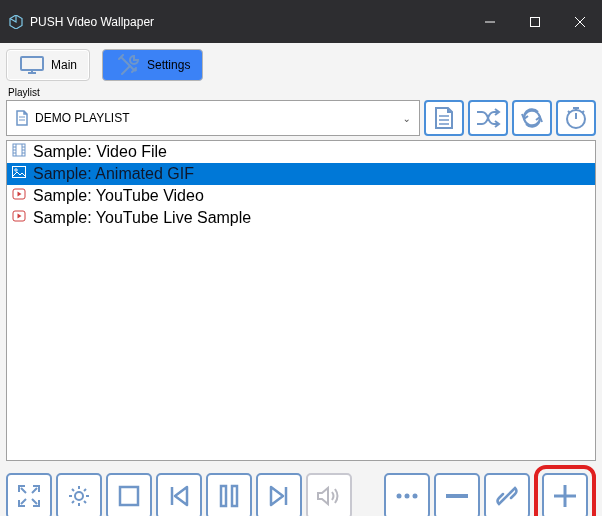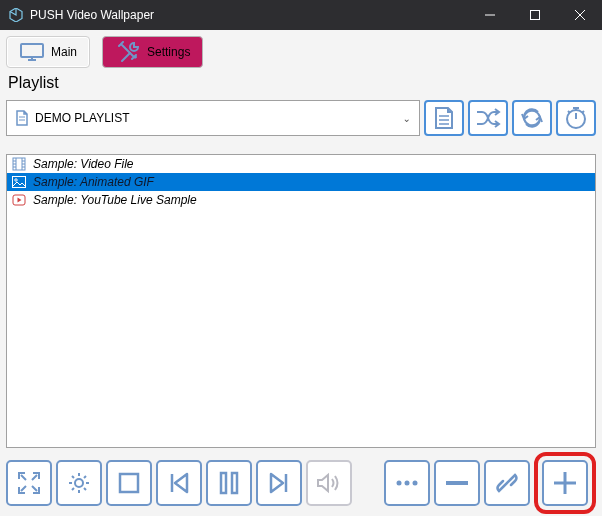--- a/index.html
+++ b/index.html
@@ -1,40 +1,40 @@
 <!DOCTYPE html>
 <html><head>
   <meta charset="utf-8">
   <style>
     * { box-sizing: border-box; margin: 0; padding: 0; }
     body { font-family: "Segoe UI", Tahoma, sans-serif; font-size: 13px; background: #fff; width: 602px; height: 516px; overflow: hidden; }
     
-    .titlebar { height: 30px; background: #2d2d30; color: #fff; display: flex; align-items: center; padding-left: 8px; }
+    .titlebar { height: 43px; background: #2d2d30; color: #fff; display: flex; align-items: center; padding-left: 8px; }
     .titlebar-icon { width: 16px; height: 16px; margin-right: 6px; display: flex; align-items: center; justify-content: center; }
     .titlebar-title { flex: 1; font-size: 12px; }
     .window-controls { display: flex; height: 100%; }
     .window-btn { width: 45px; height: 100%; display: flex; align-items: center; justify-content: center; color: #fff; cursor: pointer; }
     
     .content { background: #f4f4f4; padding: 6px; height: calc(100% - 30px); display: flex; flex-direction: column; }
     
     .tabs { display: flex; gap: 12px; margin-bottom: 6px; }
-    .tab { display: flex; align-items: center; gap: 6px; padding: 4px 12px; border: 1px solid #b5b5b5; border-radius: 4px; background: #be185d; cursor: pointer; font-size: 12px; }
+    .tab { display: flex; align-items: center; gap: 6px; padding: 4px 12px; border: 1px solid #b5b5b5; border-radius: 4px; background: #3b82f6; cursor: pointer; font-size: 12px; }
     .tab.active { background: #f4f4f4; border-color: #d0d0d0; box-shadow: inset 0 0 0 1px #fff; }
     .tab-icon { width: 26px; height: 22px; display: flex; align-items: center; justify-content: center; }
     
     .playlist-section { display: flex; flex-direction: column; flex: 1; }
-    .playlist-label { font-size: 16px; margin-bottom: 8px; padding-left: 2px; }
-    .playlist-row { display: flex; gap: 4px; align-items: stretch; margin-bottom: 18px; }
+    .playlist-label { font-size: 10px; margin-bottom: 2px; padding-left: 2px; }
+    .playlist-row { display: flex; gap: 4px; align-items: stretch; margin-bottom: 4px; }
     .playlist-select { flex: 1; border: 1px solid #a0a0a0; background: #fff; display: flex; align-items: center; padding: 0 8px; height: 36px; gap: 6px; cursor: pointer; font-size:12px; }
     .playlist-select-text { flex: 1; }
     .chevron { font-size: 10px; color: #555; }
     .toolbar-btn { width: 40px; height: 36px; border: 2px solid #4a8fd9; border-radius: 4px; background: #fff; display: flex; align-items: center; justify-content: center; cursor: pointer; }
     
     .item-list { flex: 1; background: #fff; border: 1px solid #a0a0a0; overflow: auto; }
-    .list-item { display: flex; align-items: flex-start; gap: 6px; padding: 2px 4px; font-size: 12px; cursor: pointer; font-style: italic; }
+    .list-item { display: flex; align-items: flex-start; gap: 6px; padding: 2px 4px; font-size: 16px; cursor: pointer; }
     .list-item.selected { background: #0078d7; color: #0f172a; }
     .item-icon { width: 16px; height: 14px; display: flex; align-items: center; justify-content: center; flex-shrink: 0; }
     
     .bottom-bar { display: flex; gap: 4px; margin-top: 8px; align-items: center; height: 54px; }
     .ctrl-btn { width: 46px; height: 46px; border: 2px solid #6f96c8; border-radius: 5px; background: #fff; display: flex; align-items: center; justify-content: center; cursor: pointer; }
     .spacer { flex: 1; }
     .highlight-box { border: 4px solid #e02020; border-radius: 12px; padding: 4px; display: flex; align-items: center; justify-content: center; }
     
     svg { display: block; }
   </style>
@@ -163,20 +163,29 @@
           </span>
         <span>Sample: Animated GIF</span>
       </div>
       <div class="list-item">
         <span class="item-icon">
             <svg width="14" height="12" viewBox="0 0 14 12">
               <rect x="1" y="1" width="12" height="10" rx="2" fill="none" stroke="#d04040" stroke-width="1"></rect>
               <path d="M5.5 3.5 L9.5 6 L5.5 8.5 Z" fill="#d04040"></path>
             </svg>
           </span>
+        <span>Sample: YouTube Video</span>
+      </div>
+      <div class="list-item">
+        <span class="item-icon">
+            <svg width="14" height="12" viewBox="0 0 14 12">
+              <rect x="1" y="1" width="12" height="10" rx="2" fill="none" stroke="#d04040" stroke-width="1"></rect>
+              <path d="M5.5 3.5 L9.5 6 L5.5 8.5 Z" fill="#d04040"></path>
+            </svg>
+          </span>
         <span>Sample: YouTube Live Sample</span>
       </div>
     </div>
   </div>
 
   <div class="bottom-bar">
     <div class="ctrl-btn">
       <svg width="26" height="26" viewBox="0 0 26 26">
           <path d="M3 9 L3 3 L9 3 M17 3 L23 3 L23 9 M23 17 L23 23 L17 23 M9 23 L3 23 L3 17" fill="none" stroke="#6f96c8" stroke-width="2"></path>
           <path d="M5 5 L10 10 M21 5 L16 10 M21 21 L16 16 M5 21 L10 16" stroke="#6f96c8" stroke-width="2"></path>

